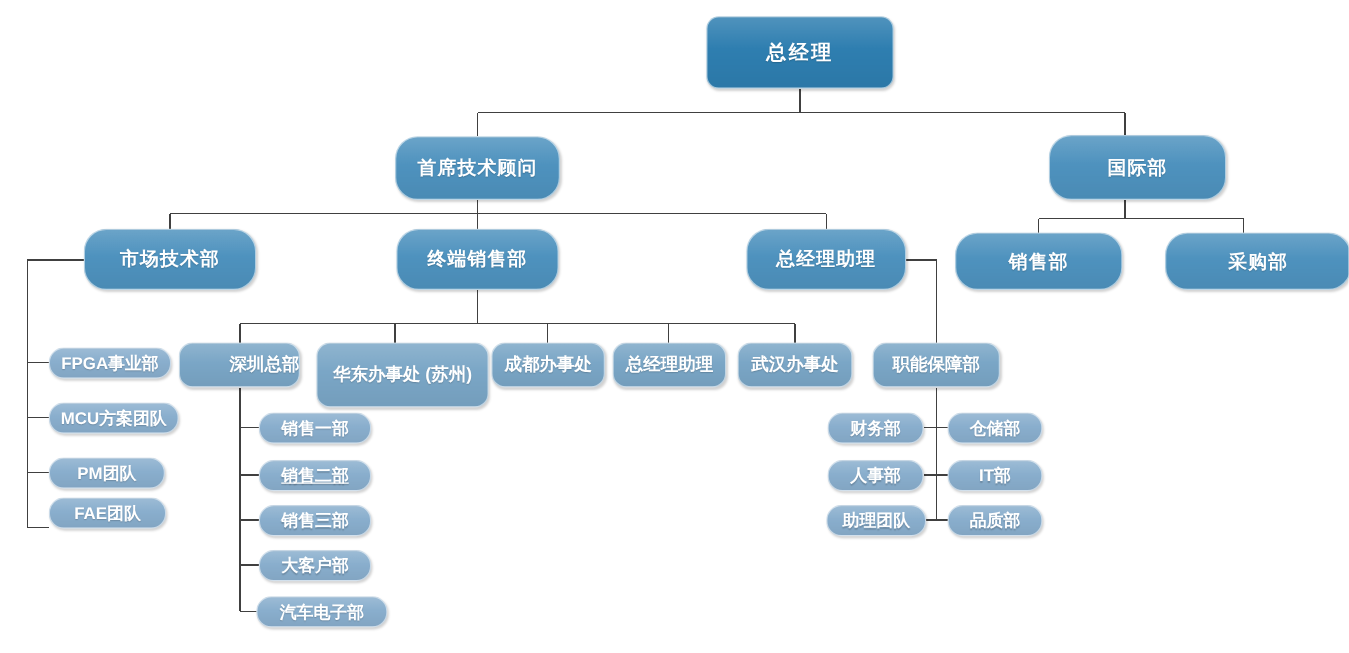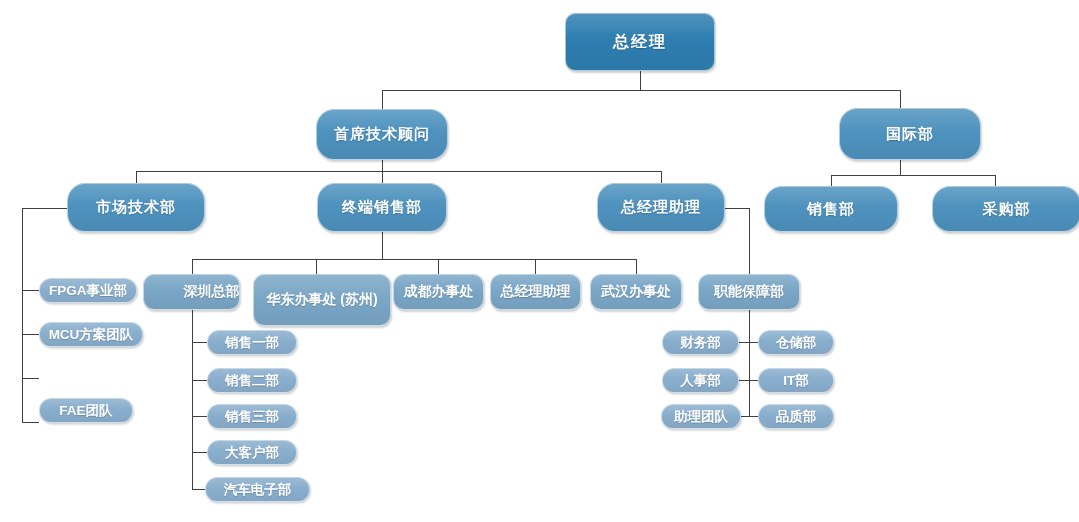--- a/index.html
+++ b/index.html
@@ -59,24 +59,25 @@
 
   <div class="node office" style="left:143px;top:274px;width:97px;height:36px;padding-left:40px;">深圳总部</div>
   <div class="node office" style="left:233px;top:274px;width:138px;height:52px;margin-left:20px;">华东办事处 (苏州)</div>
   <div class="node office" style="left:393px;top:274px;width:91px;height:36px;">成都办事处</div>
   <div class="node office" style="left:490px;top:274px;width:91px;height:36px;">总经理助理</div>
   <div class="node office" style="left:590px;top:274px;width:92px;height:36px;">武汉办事处</div>
   <div class="node office" style="left:698px;top:274px;width:102px;height:36px;">职能保障部</div>
 
   <div class="node leaf" style="left:39px;top:278px;width:98px;height:25px;">FPGA事业部</div>
   <div class="node leaf" style="left:39px;top:322px;width:104px;height:25px;">MCU方案团队</div>
+  <div class="node leaf" style="left:39px;top:366px;width:93px;height:25px;">PM团队</div>
   <div class="node leaf" style="left:39px;top:398px;width:94px;height:25px;">FAE团队</div>
 
   <div class="node leaf" style="left:207px;top:330px;width:90px;height:25px;">销售一部</div>
-  <div class="node leaf" style="left:207px;top:368px;width:90px;height:25px;">销售二部</div>
+  <div class="node leaf" style="left:207px;top:368px;width:90px;height:25px;text-decoration:underline;">销售二部</div>
   <div class="node leaf" style="left:207px;top:404px;width:90px;height:25px;">销售三部</div>
   <div class="node leaf" style="left:207px;top:440px;width:90px;height:25px;">大客户部</div>
   <div class="node leaf" style="left:205px;top:477px;width:105px;height:25px;">汽车电子部</div>
 
   <div class="node leaf" style="left:662px;top:330px;width:77px;height:25px;">财务部</div>
   <div class="node leaf" style="left:758px;top:330px;width:76px;height:25px;">仓储部</div>
   <div class="node leaf" style="left:662px;top:368px;width:77px;height:25px;">人事部</div>
   <div class="node leaf" style="left:758px;top:368px;width:76px;height:25px;">IT部</div>
   <div class="node leaf" style="left:661px;top:404px;width:80px;height:25px;">助理团队</div>
   <div class="node leaf" style="left:758px;top:404px;width:76px;height:25px;">品质部</div>

